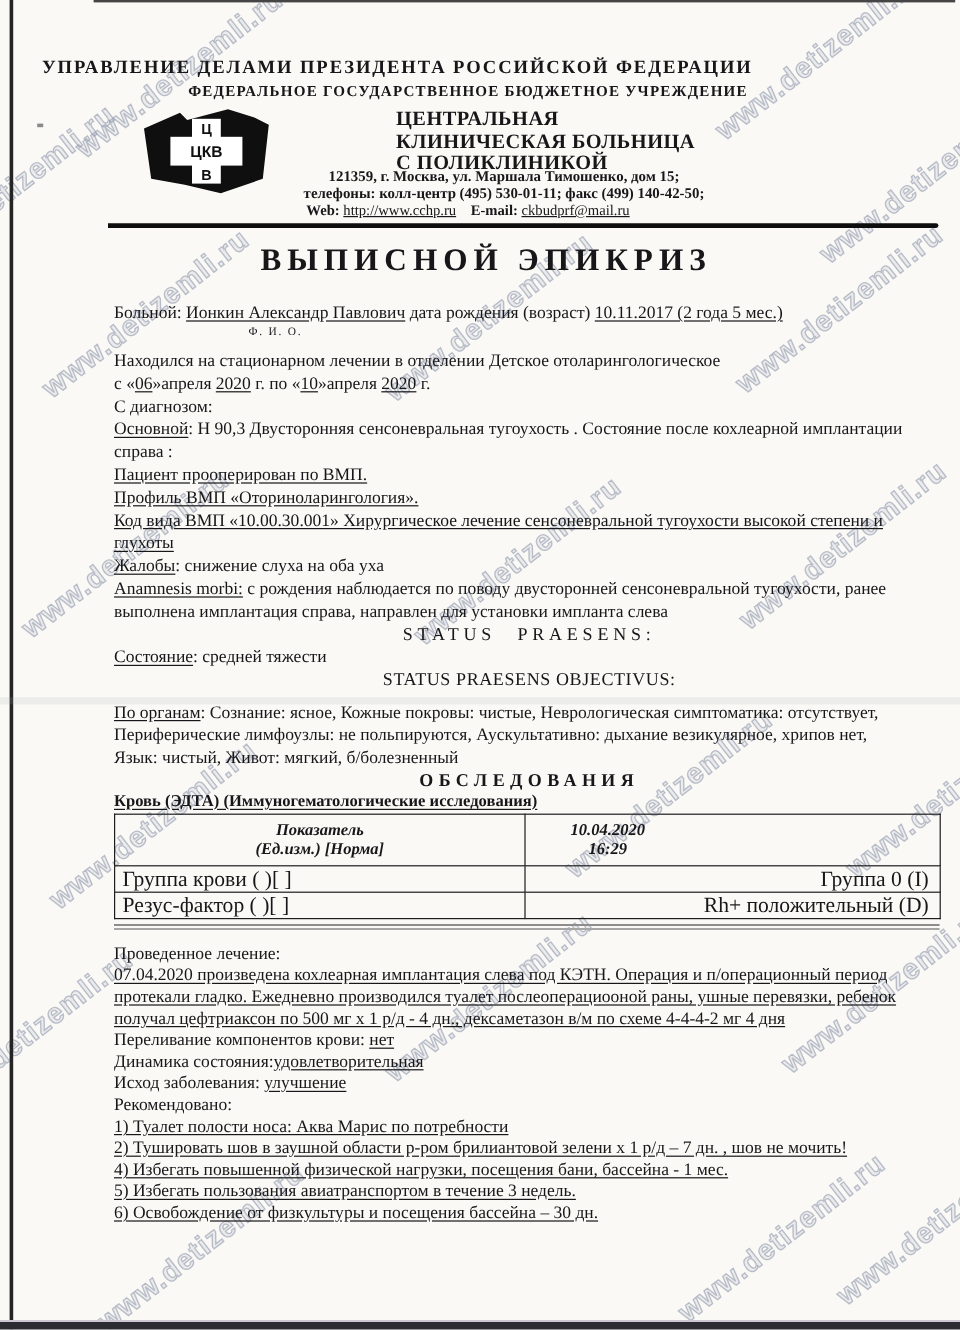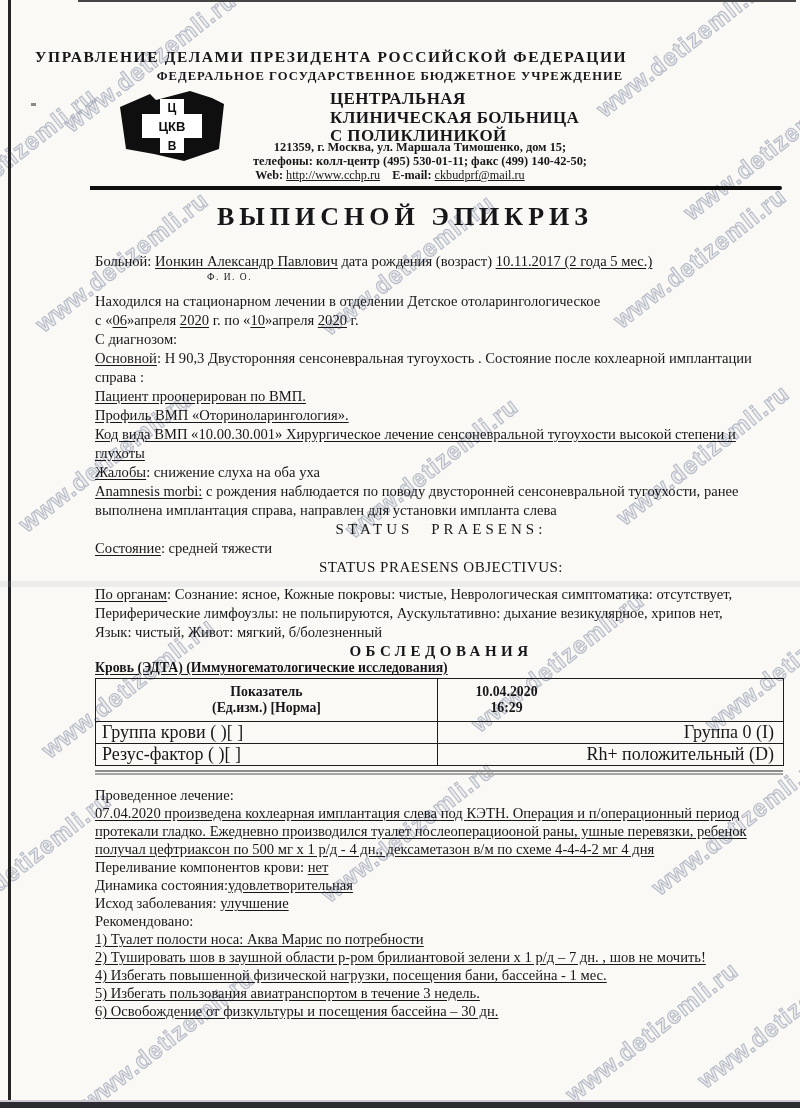--- a/index.html
+++ b/index.html
@@ -42,21 +42,21 @@
   .u{text-decoration:underline;text-underline-offset:2px;}
   .fio{font-size:9.5px;line-height:13px;height:13px;padding-left:112px;letter-spacing:1.5px;}
   .sp1{letter-spacing:4px;word-spacing:10px;font-size:15px;}
   .sp2{font-weight:bold;font-size:15px;letter-spacing:4.5px;}
   .sp3{font-size:15px;letter-spacing:0.5px;}
   
   .lab-caption{position:absolute;top:660px;left:95px;font-weight:bold;font-size:13.8px;text-decoration:underline;text-underline-offset:2px;}
   table.lab{position:absolute;top:678px;left:95px;width:688px;border-collapse:collapse;table-layout:fixed;
             font-size:13.8px;}
   table.lab th,table.lab td{border:1.6px solid #1d1d1d;padding:0 6px;overflow:hidden;}
-  table.lab th{font-weight:bold;height:42px;vertical-align:middle;}
+  table.lab th{font-weight:bold;height:42px;vertical-align:middle;font-style:italic;}
   table.lab .hc2 div{transform:translateX(-52px);}
   table.lab td{height:21px;font-size:18px;}
   table.lab td.c1{text-align:left;}
   table.lab td.c2{text-align:right;padding-right:9px;}
   col.w1{width:342px;} col.w2{width:346px;}
   .hr-double{position:absolute;top:770px;left:95px;width:688px;height:5px;
              background:linear-gradient(to bottom,#8d8d8d 0 2px,rgba(0,0,0,0) 2px 3px,#a6a6a6 3px 5px);}
 </style>
 </head>
 <body>

